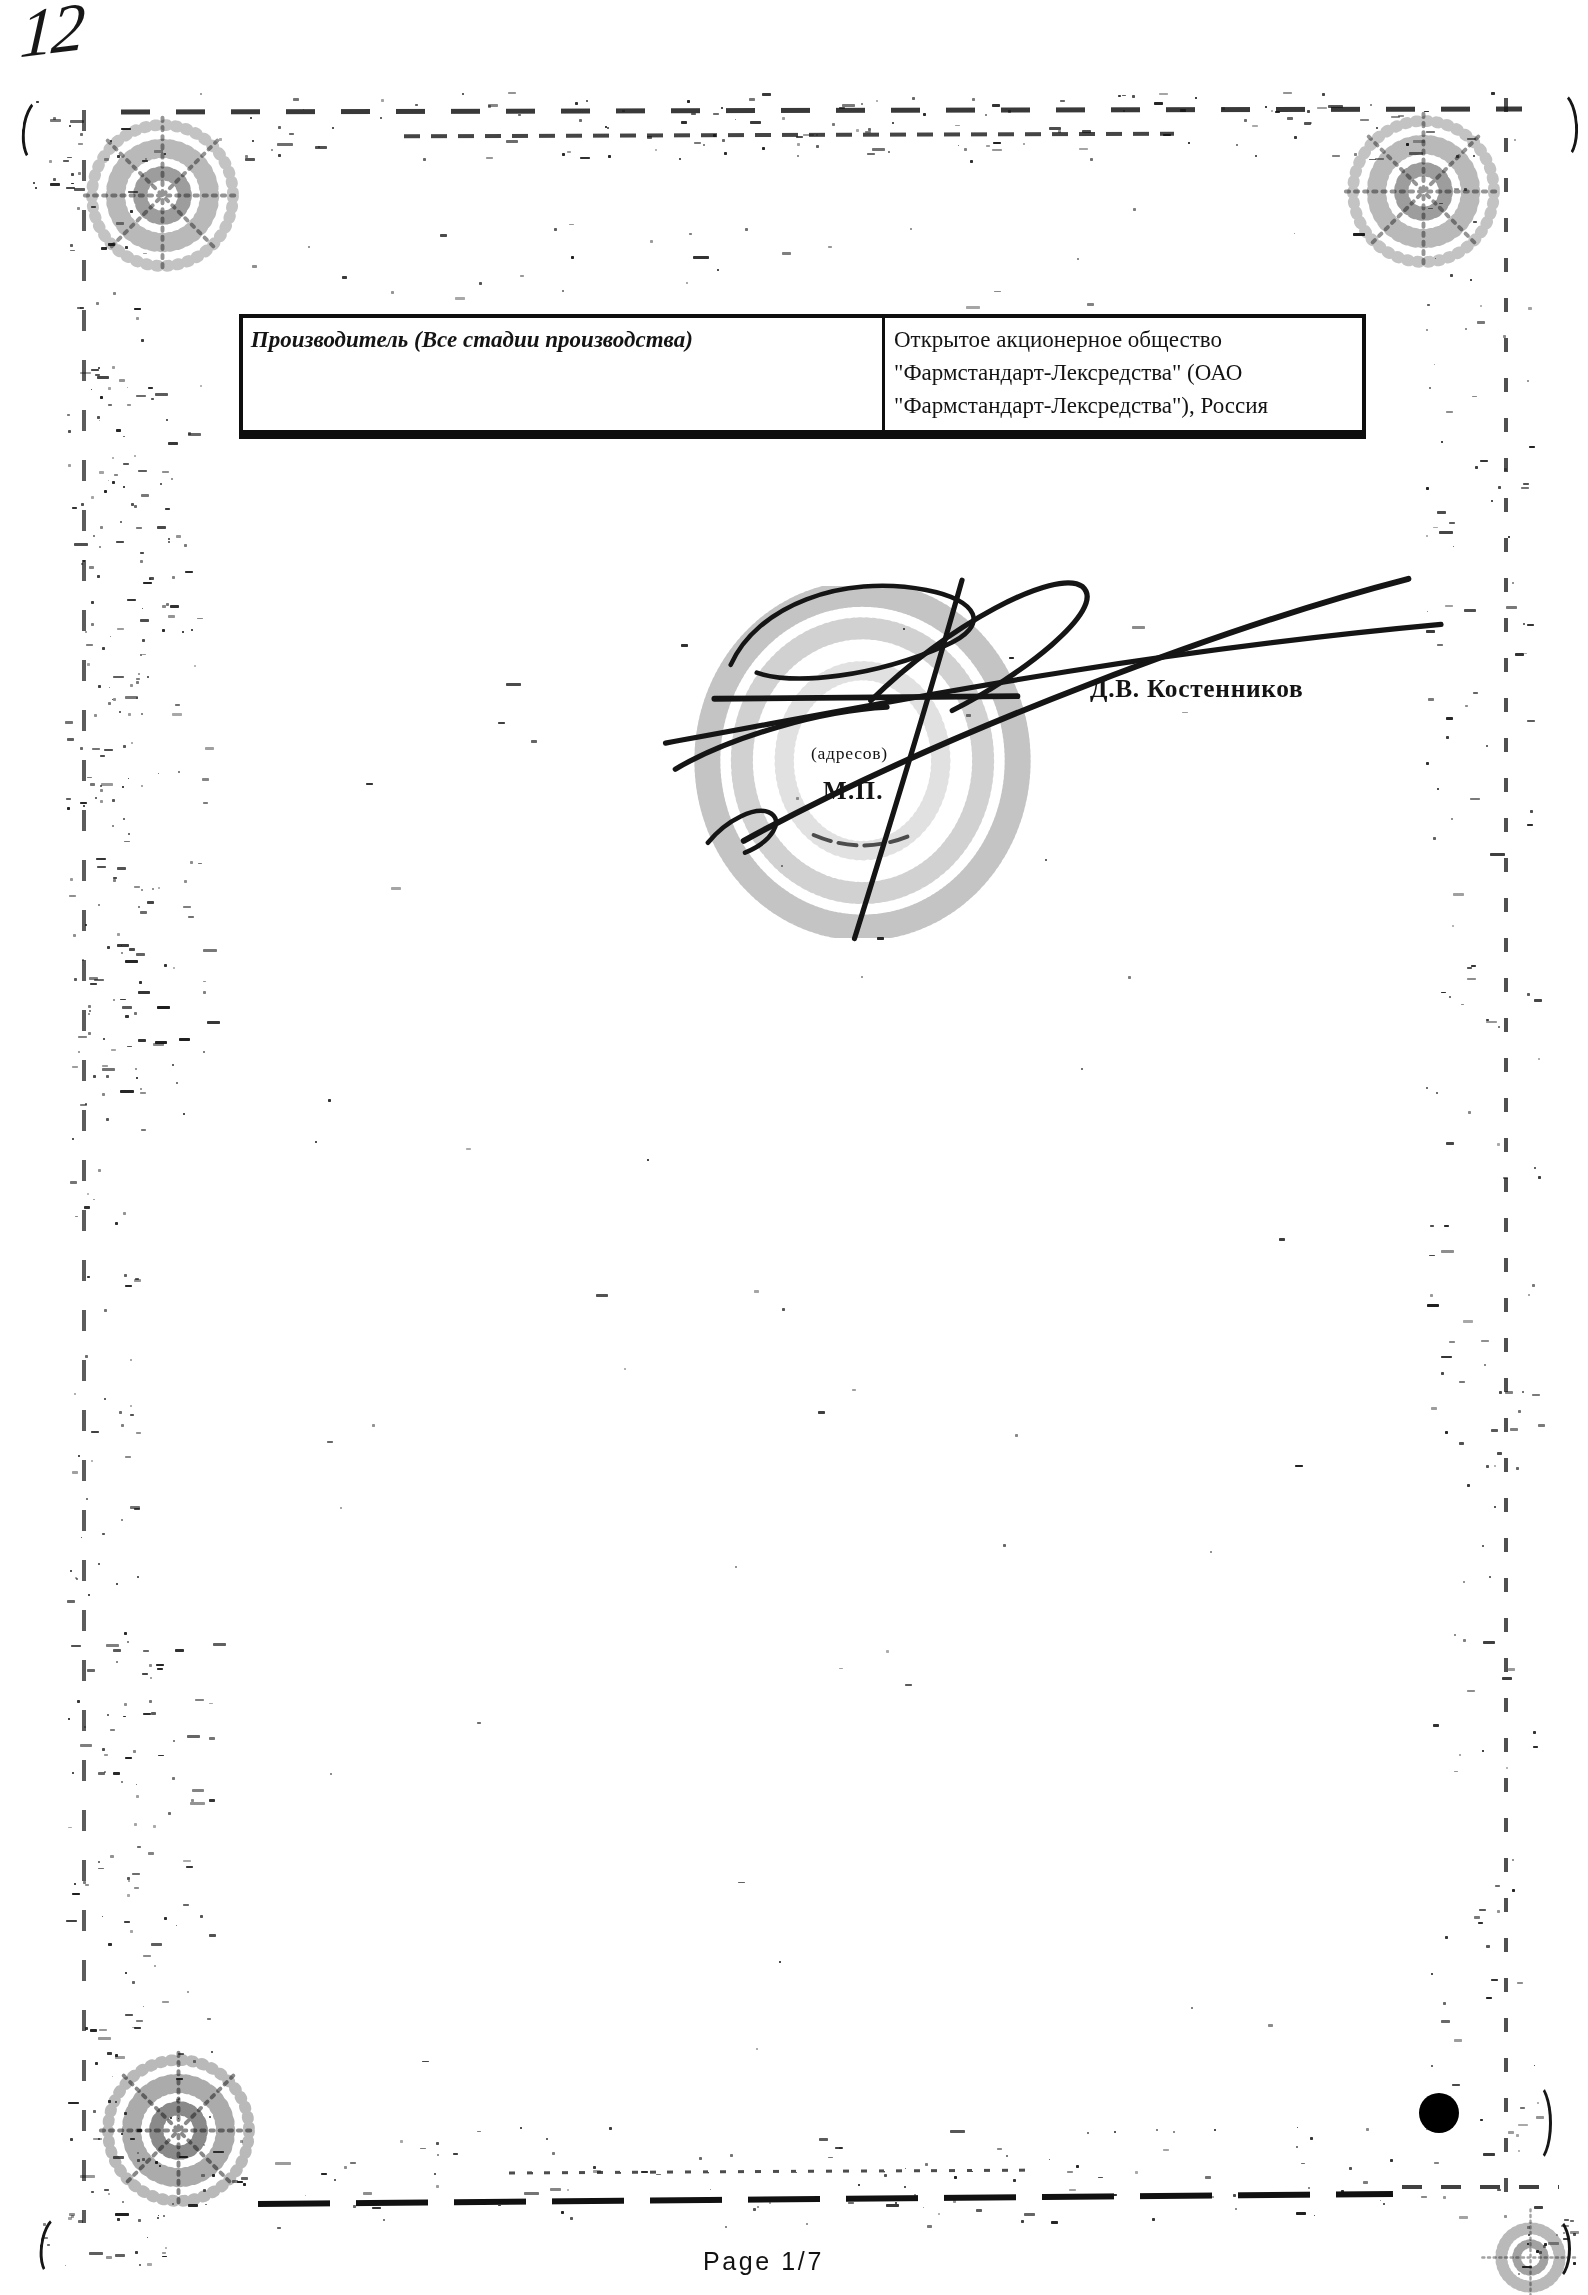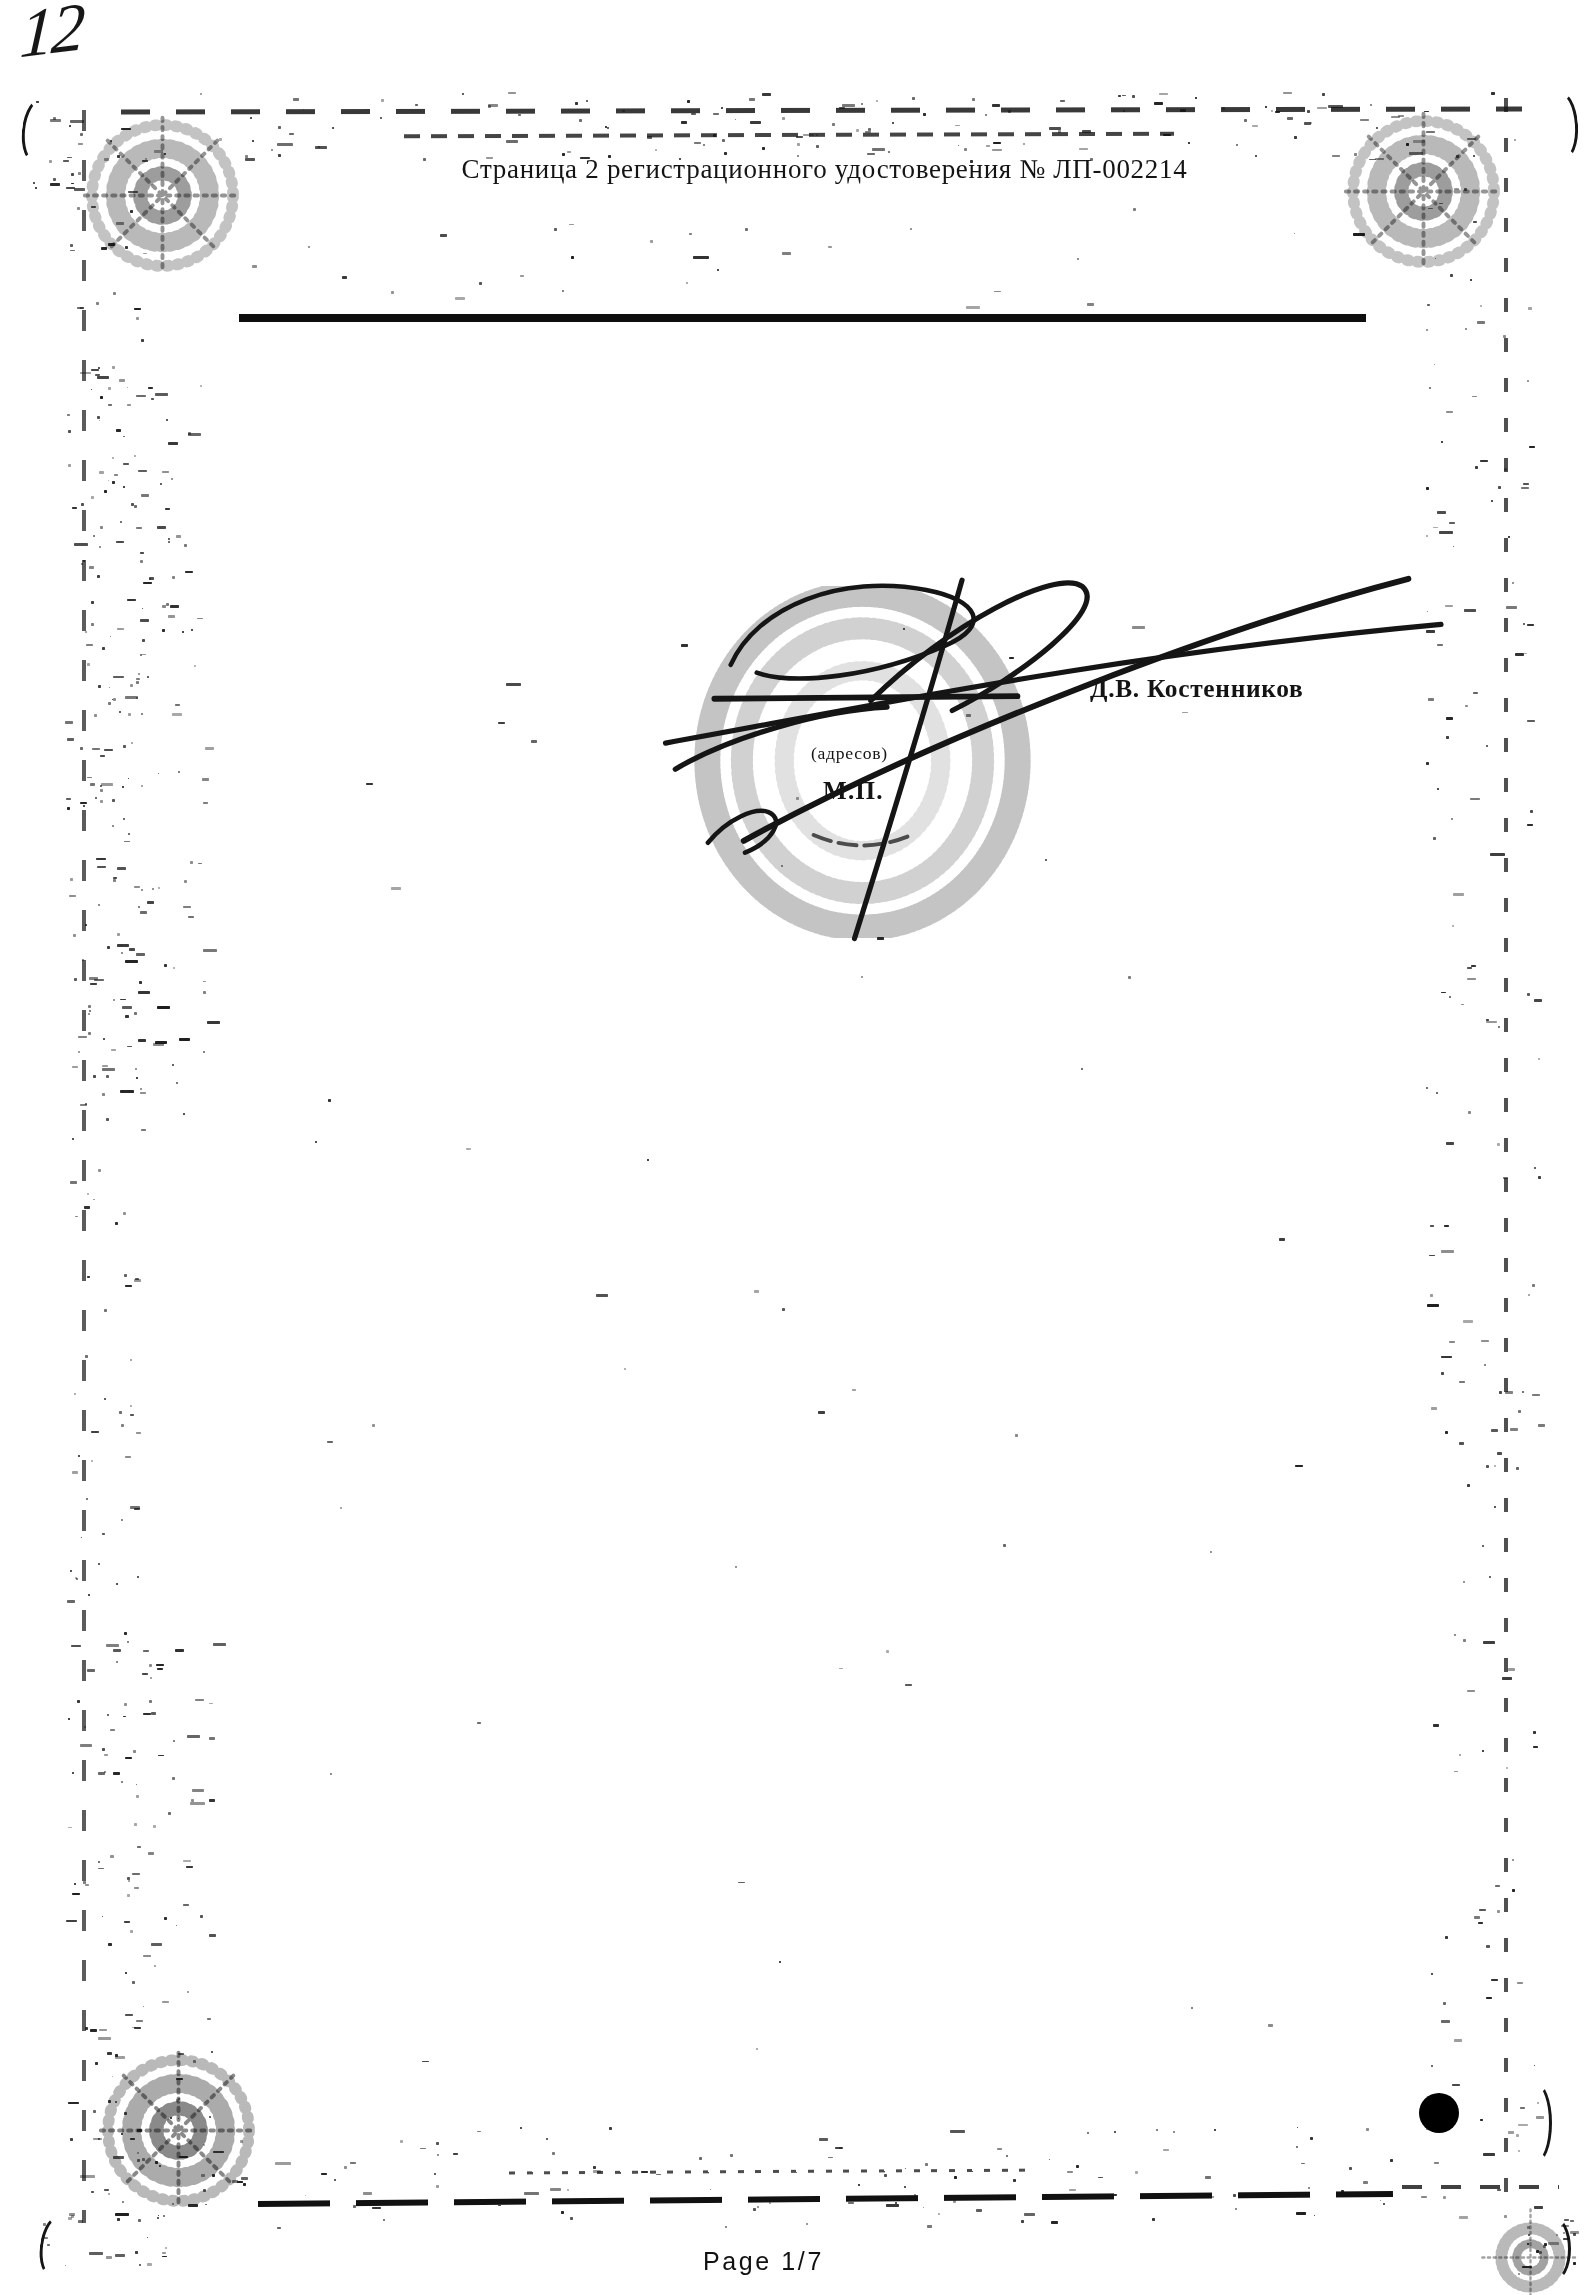--- a/index.html
+++ b/index.html
@@ -144,23 +144,28 @@
     <g fill="none" stroke="#161616" stroke-linecap="round">
       <circle cx="131" cy="131" r="34" stroke-width="22" stroke-dasharray="3 8" opacity=".4"></circle>
       <circle cx="131" cy="131" r="72" stroke-width="30" stroke-dasharray="2.5 10" opacity=".3"></circle>
       <g stroke-width="6" stroke-dasharray="5 9" opacity=".4">
         <line x1="131" y1="12" x2="131" y2="250"></line>
           <line x1="12" y1="131" x2="250" y2="131"></line>
       </g>
     </g>
   </svg>
 
-  <div class="header-title">Страница 2 регистрационного удостоверения № ЛП-002214</div>
 
   <div class="prod-table">
+    <div class="t-row2">
+      <div class="t-cell-left">Производитель (Все стадии производства)</div>
+      <div class="t-cell-right">Открытое акционерное общество
+"Фармстандарт-Лексредства" (ОАО
+"Фармстандарт-Лексредства"), Россия</div>
+    </div>
   </div>
 
   <svg class="seal-svg" width="339" height="352" viewBox="0 0 520 540">
     <g fill="none" stroke="#1a1a1a" stroke-linecap="round">
       <ellipse cx="260" cy="268" rx="238" ry="256" stroke-width="40" stroke-dasharray="2 6" opacity=".26"></ellipse>
       <ellipse cx="260" cy="268" rx="185" ry="203" stroke-width="34" stroke-dasharray="2 8" opacity=".2"></ellipse>
       <ellipse cx="260" cy="268" rx="120" ry="138" stroke-width="30" stroke-dasharray="1.5 9" opacity=".13"></ellipse>
       <path d="M185 382 Q260 414 335 382" stroke-width="6" stroke-dasharray="28 12" opacity=".75"></path>
     </g>
   </svg>

